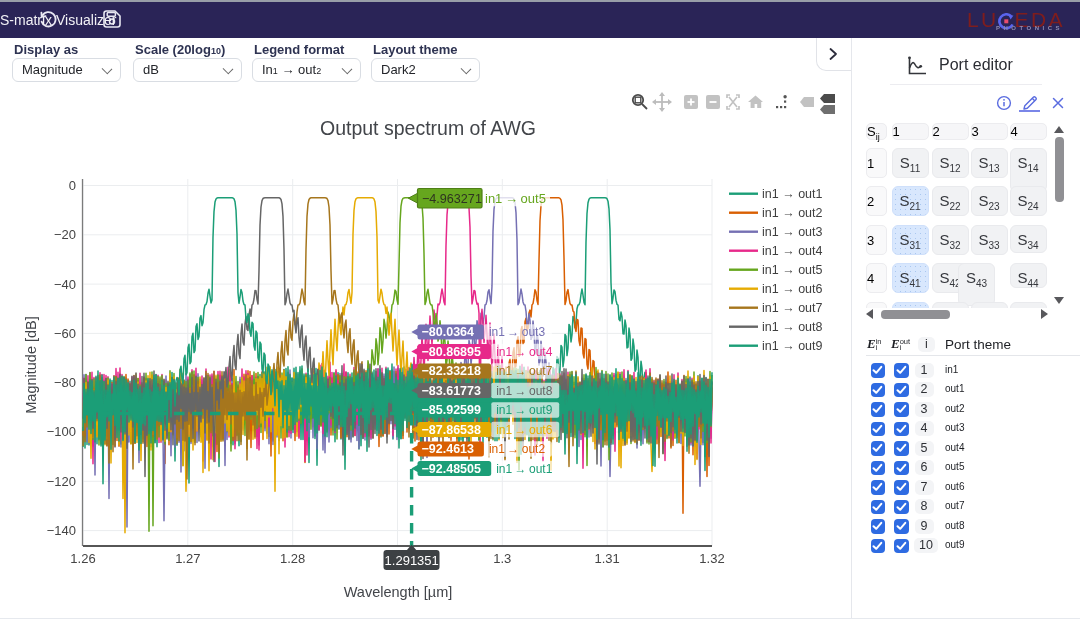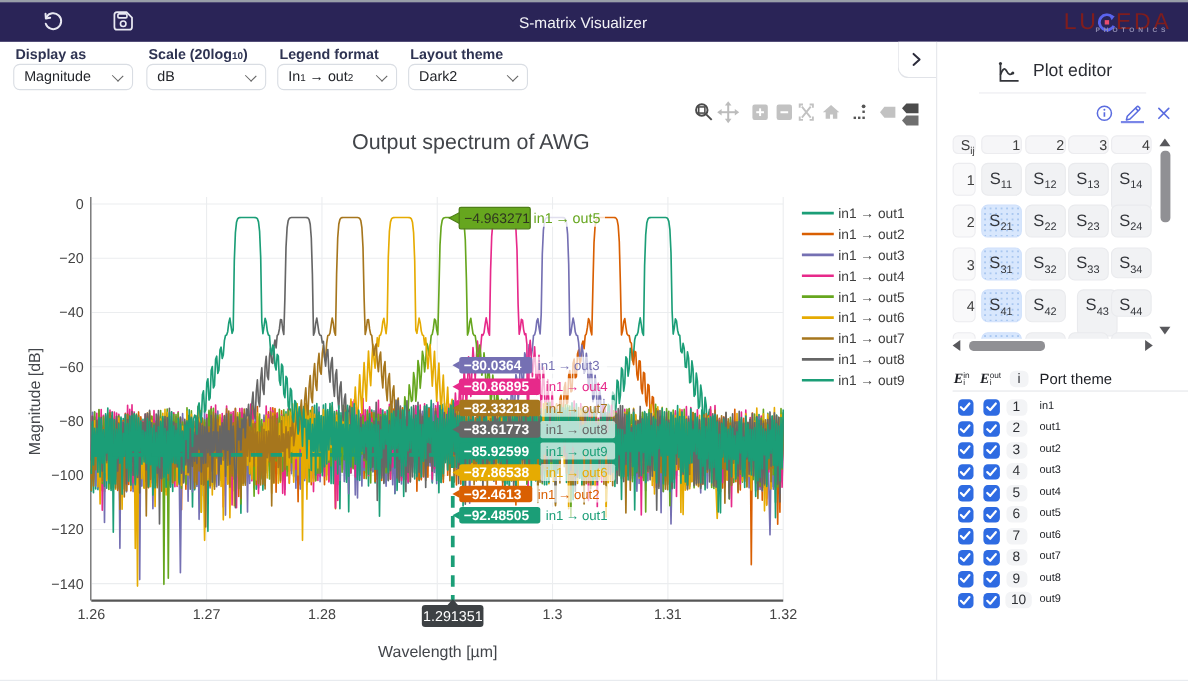--- a/index.html
+++ b/index.html
@@ -1,41 +1,41 @@
 <!DOCTYPE html>
 <html><head>
 <meta charset="utf-8">
 <style>
 *{margin:0;padding:0;box-sizing:border-box}
 html,body{width:1080px;height:622px;overflow:hidden;background:#fff;
  font-family:"Liberation Sans",sans-serif;-webkit-font-smoothing:antialiased}
 .abs{position:absolute}
 .topstrip{left:0;top:0;width:1080px;height:2px;background:#989ea8}
 .navbar{left:0;top:2px;width:1080px;height:36px;background:#2a2457}
-.navtitle{left:0;top:12px;width:1060px;text-align:center;color:#f2f2f6;font-size:14px}
+.navtitle{left:0;top:12px;width:1060px;text-align:left;color:#f2f2f6;font-size:14px}
 .logo{right:15px;top:8px;color:#7f1d1d;font-size:21px;font-weight:normal;letter-spacing:2.4px}
 .logosub{right:17px;top:24.5px;color:#8f8cb0;font-size:6px;letter-spacing:3.5px;font-weight:bold}
 .ctl-label{top:42px;font-size:13px;color:#2e3352;font-weight:700}
 .sel{top:58px;width:109px;height:24px;border:1px solid #d9dde3;border-radius:6px;background:#fff;
  font-size:13px;color:#23252a;line-height:22px;padding-left:9px}
 .sel:after{content:"";position:absolute;right:9px;top:8px;width:7px;height:7px;
  border-right:1.6px solid #666;border-bottom:1.6px solid #666;transform:rotate(45deg) scale(1,0.9);margin-top:-2px}
 .handle{left:816px;top:38px;width:35px;height:33px;background:#fff;border-left:1px solid #e1e3e8;
  border-bottom:1px solid #e1e3e8;border-bottom-left-radius:10px}
 .panel{left:851px;top:38px;width:229px;height:581px;background:#fff;border-left:1px solid #e5e7ec}
 .bottomline{left:0;top:618px;width:1080px;height:1px;background:#e6e9ee}
 .pe-title{left:939px;top:56px;font-size:16px;color:#2b2d33}
 .pe-div{left:890px;top:84px;width:152px;height:1px;background:#ececf0}
 .scell{position:absolute;border-radius:6px;background:#f1f2f4;border:1px solid #e9eaed;
  text-align:center;color:#35373c;font-size:15px}
 .scell sub{font-size:10px}
 .ssel{background-color:#d8e7fd;border-color:#cfe0fb;
  background-image:radial-gradient(#a9c7f0 0.7px, rgba(0,0,0,0) 0.8px);background-size:5px 5px}
 .shead{position:absolute;border-radius:5px;background:#f6f6f8;border:1px solid #ececef;
- text-align:right;color:#404040;font-size:13px}
+ text-align:left;color:#000000;font-size:13px}
 .cb{position:absolute;width:14.5px;height:14.5px;background:#2e6be2;border-radius:4px}
 .cb svg{position:absolute;left:1.7px;top:2.2px}
 .pill{position:absolute;background:#f3f4f6;border-radius:5px;text-align:center;
  font-size:12.5px;color:#2e3035;height:15px;line-height:15px}
 .pname{position:absolute;font-size:10px;color:#1d1f24}
 .sbthumb{position:absolute;background:#909094;border-radius:4px}
 .tri{position:absolute;width:0;height:0}
 </style>
 </head>
 <body>
@@ -240,21 +240,21 @@
 <text x="496.2" y="472.8" font-size="12" fill="#1b9e77">in1 → out1</text>
 </svg>
 
 <div class="abs panel"></div>
 <svg class="abs" style="left:906px;top:55px" width="22" height="22" viewBox="0 0 22 22">
  <path d="M3.5 2.5 V18.5 H20" fill="none" stroke="#33353a" stroke-width="1.6"></path>
  <path d="M3.5 13 Q6.5 4.5 9 9.5 T14.5 11.5" fill="none" stroke="#33353a" stroke-width="1.6"></path>
  <circle cx="3.5" cy="2.8" r="1.4" fill="#33353a"></circle>
  <circle cx="14.7" cy="11.3" r="1.4" fill="#33353a"></circle>
 </svg>
-<div class="abs pe-title">Plot editor</div>
+<div class="abs pe-title">Port editor</div>
 <div class="abs pe-div"></div>
 <svg class="abs" style="left:996px;top:95px" width="16" height="16" viewBox="0 0 16 16">
  <circle cx="8" cy="8" r="6.4" fill="none" stroke="#5a6ce0" stroke-width="1.4"></circle>
  <line x1="8" y1="7" x2="8" y2="11.2" stroke="#5a6ce0" stroke-width="1.5"></line>
  <circle cx="8" cy="4.8" r="0.9" fill="#5a6ce0"></circle>
 </svg>
 <svg class="abs" style="left:1021px;top:94px" width="18" height="18" viewBox="0 0 18 18">
  <path d="M3 15 L3.8 11.7 L12.3 3.2 Q13.3 2.2 14.3 3.2 L14.8 3.7 Q15.8 4.7 14.8 5.7 L6.3 14.2 Z" fill="none" stroke="#5a6ce0" stroke-width="1.4" stroke-linejoin="round"></path>
  <line x1="11.2" y1="4.3" x2="13.7" y2="6.8" stroke="#5a6ce0" stroke-width="1.4"></line>
 </svg>
@@ -279,21 +279,21 @@
     <div class="scell" style="left:110.5px;top:43.4px;width:37px;height:30px;line-height:28px">S<sub>23</sub></div>
     <div class="scell" style="left:149.5px;top:43.4px;width:37px;height:30px;line-height:28px">S<sub>24</sub></div>
     <div class="shead" style="left:6px;top:81.8px;width:21px;height:30px;line-height:30px;background:#f9f9fa">3</div>
     <div class="scell ssel" style="left:31.5px;top:81.8px;width:37px;height:30px;line-height:28px">S<sub>31</sub></div>
     <div class="scell" style="left:71.5px;top:81.8px;width:37px;height:30px;line-height:28px">S<sub>32</sub></div>
     <div class="scell" style="left:110.5px;top:81.8px;width:37px;height:30px;line-height:28px">S<sub>33</sub></div>
     <div class="scell" style="left:149.5px;top:81.8px;width:37px;height:28px;line-height:28px">S<sub>34</sub></div>
     <div class="shead" style="left:6px;top:120.2px;width:21px;height:30px;line-height:30px;background:#f9f9fa">4</div>
     <div class="scell ssel" style="left:31.5px;top:120.2px;width:37px;height:30px;line-height:28px">S<sub>41</sub></div>
     <div class="scell" style="left:71.5px;top:120.2px;width:37px;height:30px;line-height:28px">S<sub>42</sub></div>
-    <div class="scell" style="left:119px;top:120.2px;width:37px;height:43px;line-height:28px">S<sub>43</sub></div>
+    <div class="scell" style="left:98px;top:120.2px;width:37px;height:43px;line-height:28px">S<sub>43</sub></div>
     <div class="scell" style="left:149.5px;top:120.2px;width:37px;height:25px;line-height:28px">S<sub>44</sub></div>
     <div class="shead" style="left:6px;top:158.6px;width:21px;height:30px;line-height:30px;background:#f9f9fa">5</div>
     <div class="scell ssel" style="left:31.5px;top:158.6px;width:37px;height:30px;line-height:28px">S</div>
     <div class="scell" style="left:71.5px;top:158.6px;width:37px;height:30px;line-height:28px">S</div>
     <div class="scell" style="left:110.5px;top:158.6px;width:37px;height:30px;line-height:28px">S</div>
     <div class="scell" style="left:149.5px;top:158.6px;width:37px;height:30px;line-height:28px">S</div>
   </div>
 <div class="tri" style="left:1054px;top:126px;border-left:5px solid transparent;border-right:5px solid transparent;border-bottom:7px solid #58585c"></div>
 <div class="sbthumb" style="left:1054.5px;top:137px;width:9px;height:65px"></div>
 <div class="tri" style="left:1054px;top:297px;border-left:5px solid transparent;border-right:5px solid transparent;border-top:7px solid #58585c"></div>

